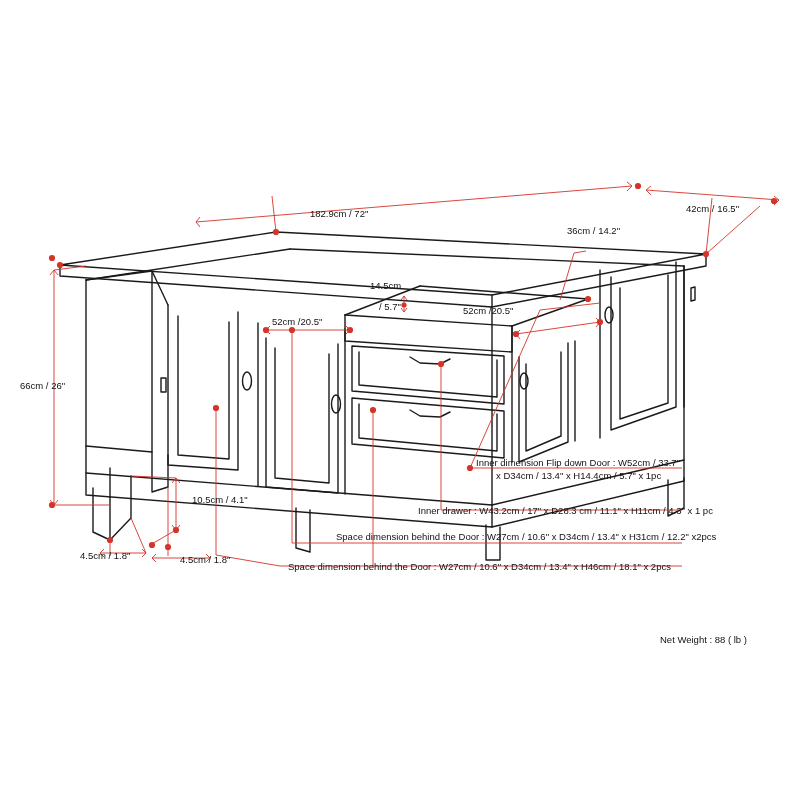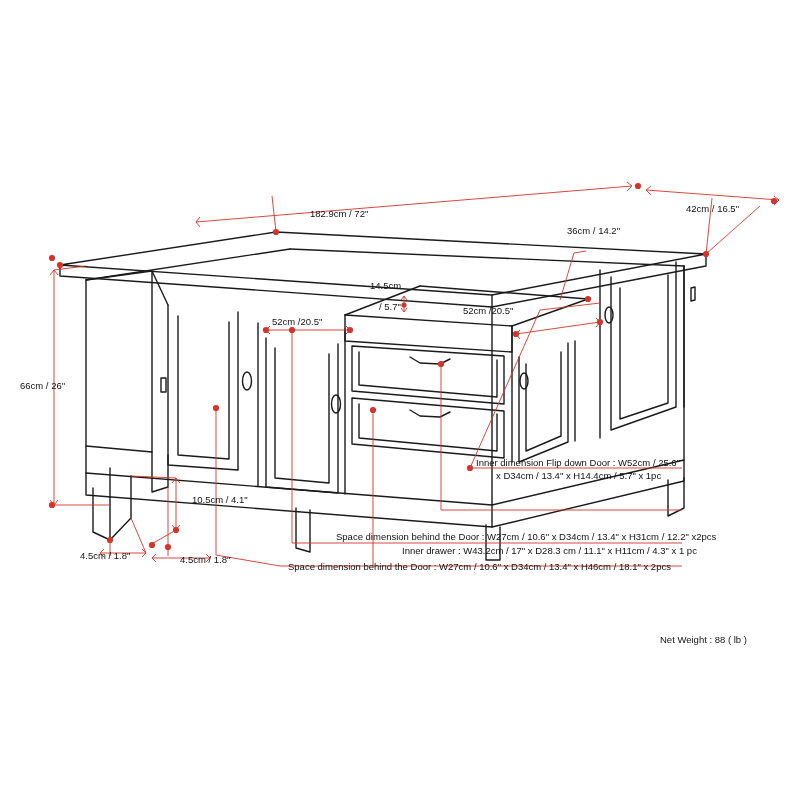--- a/index.html
+++ b/index.html
@@ -216,24 +216,24 @@
   <div class="lbl" style="left:272px; top:316px;">52cm /20.5"</div>
 
   <div class="lbl" style="left:463px; top:305px;">52cm /20.5"</div>
 
   <div class="lbl" style="left:192px; top:494px;">10.5cm / 4.1"</div>
 
   <div class="lbl" style="left:80px; top:550px;">4.5cm / 1.8"</div>
 
   <div class="lbl" style="left:180px; top:554px;">4.5cm / 1.8"</div>
 
-  <div class="lbl" style="left:476px; top:457px;">Inner dimension Flip down Door : W52cm / 25.6"</div>
+  <div class="lbl" style="left:476px; top:457px;">Inner dimension Flip down Door : W52cm / 33.7"</div>
   <div class="lbl" style="left:496px; top:470px;">x D34cm / 13.4" x H14.4cm / 5.7" x 1pc</div>
 
-  <div class="lbl" style="left:402px; top:505px;margin-top:40px;">Inner drawer : W43.2cm / 17" x D28.3 cm / 11.1"  x H11cm / 4.3" x 1 pc</div>
+  <div class="lbl" style="left:418px; top:505px;">Inner drawer : W43.2cm / 17" x D28.3 cm / 11.1"  x H11cm / 4.3" x 1 pc</div>
 
   <div class="lbl" style="left:336px; top:531px;">Space dimension behind the Door : W27cm / 10.6" x D34cm / 13.4" x H31cm / 12.2" x2pcs</div>
 
   <div class="lbl" style="left:288px; top:561px;">Space dimension behind the Door : W27cm / 10.6" x D34cm / 13.4" x H46cm / 18.1" x 2pcs</div>
 
   <div class="lbl" style="left:660px; top:586px;margin-top:48px;">Net Weight : 88 ( lb )</div>
 
 </div>
 
 </body></html>

